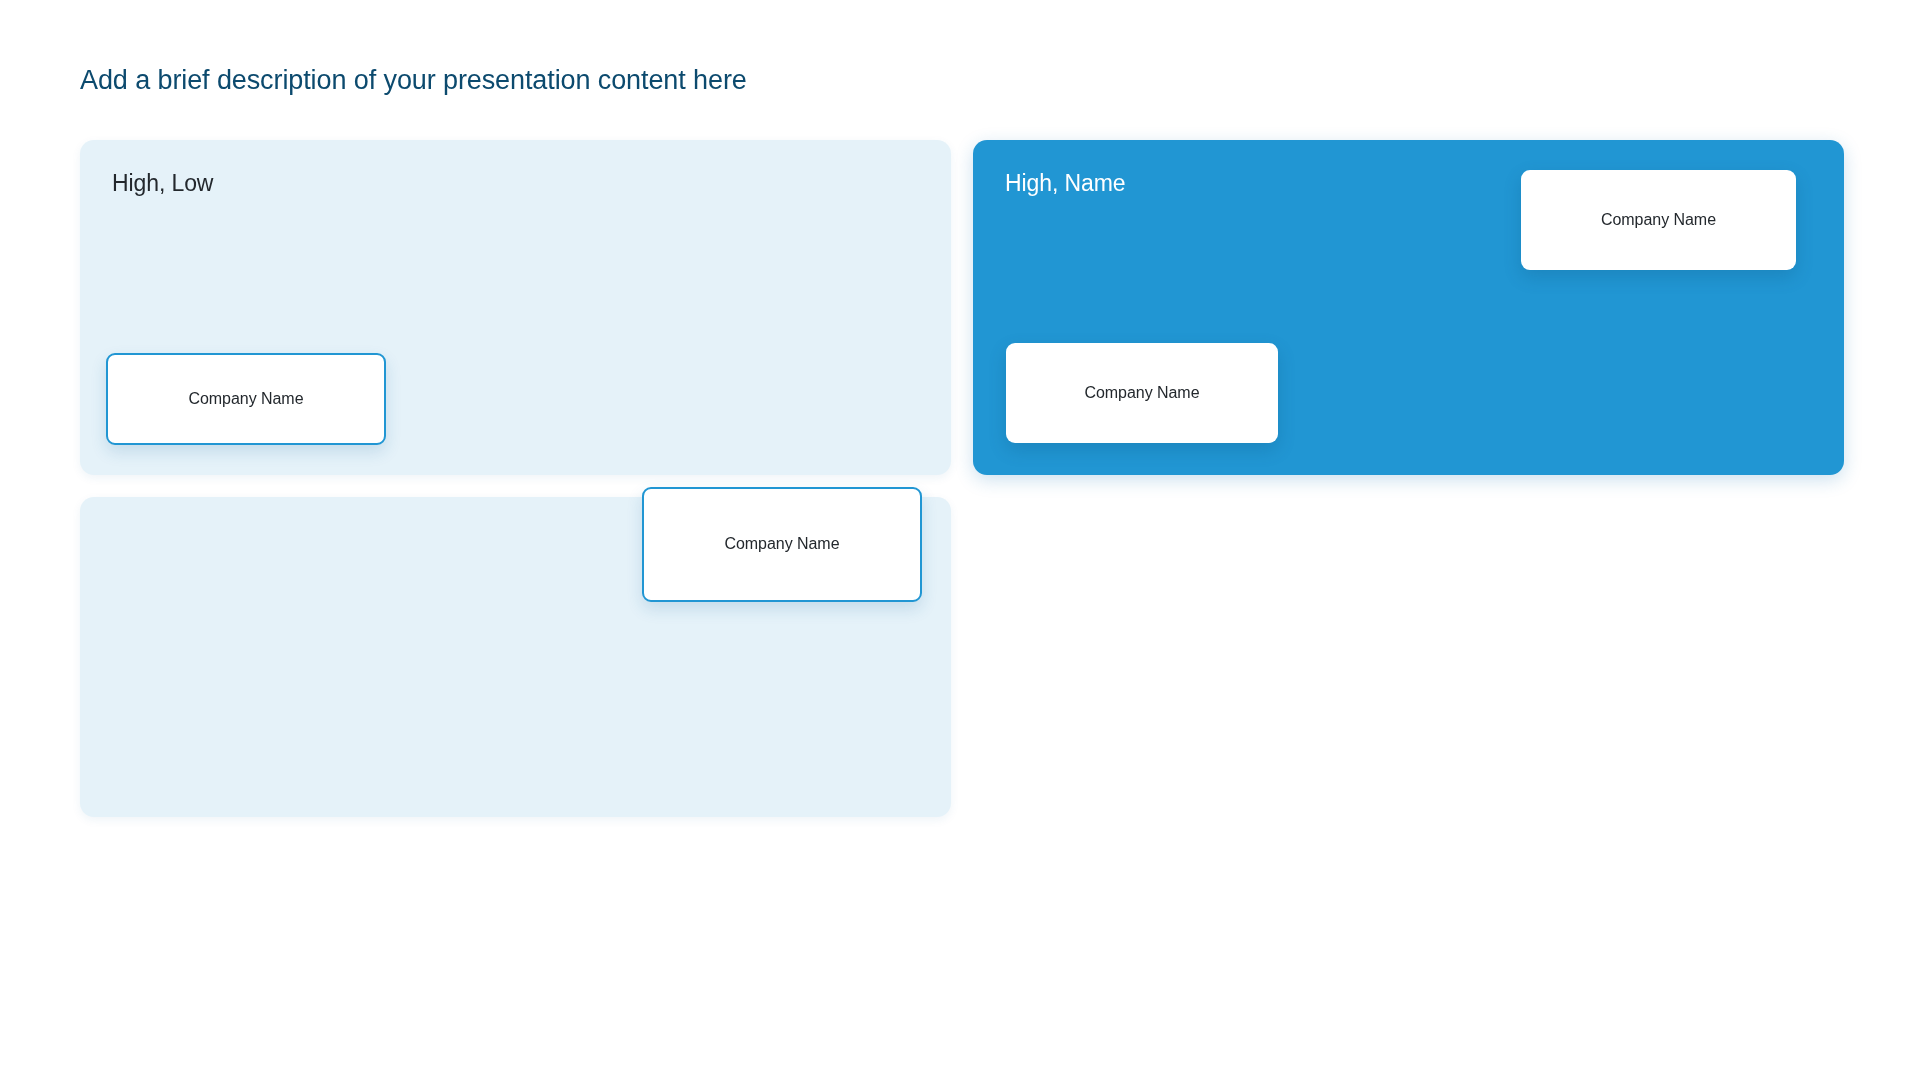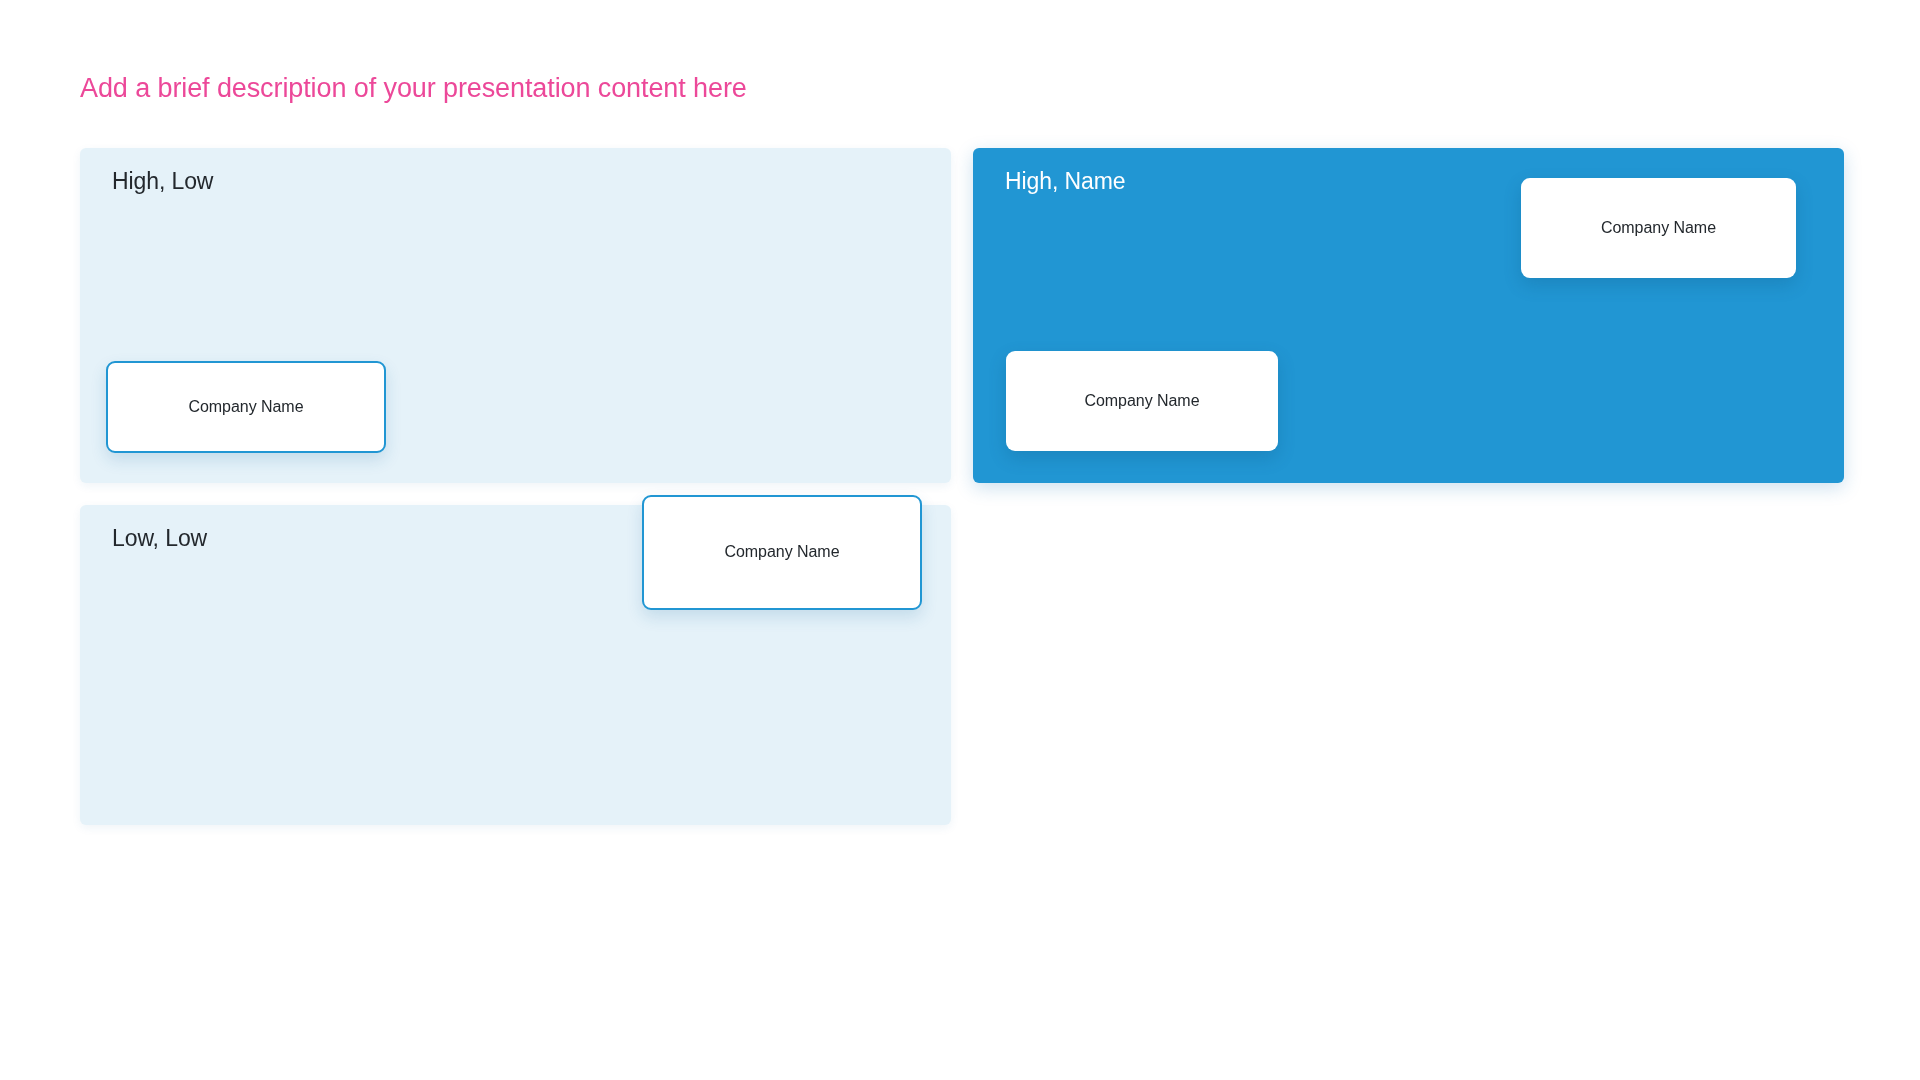--- a/index.html
+++ b/index.html
@@ -25,41 +25,41 @@
 
   .slide-title {
     font-size: 50px;
     font-weight: 700;
     line-height: 1.12;
     color: #23282d;
     letter-spacing: -0.4px;
   }
 
   .slide-subtitle {
-    margin-top: 20px;
+    margin-top: 12px;
     font-size: 27px;
     font-weight: 400;
     line-height: 1.25;
-    color: #ec4899;
+    color: #0c4a6e;
     letter-spacing: -0.1px;
   }
 
   
   .matrix {
     display: grid;
     grid-template-columns: 1fr 1fr;
     grid-template-rows: 335px 320px;
     gap: 22px 22px;
     width: 1764px;
   }
 
   .quadrant {
     position: relative;
-    border-radius: 6px;
-    padding: 20px 32px;
+    border-radius: 14px;
+    padding: 30px 32px;
     overflow: visible;
   }
 
   .quadrant.tone-light {
     background: #e5f2f9;
     box-shadow: 0 3px 10px rgba(26,105,160,0.07);
   }
 
   .quadrant.tone-accent {
     background: #2196d3;
@@ -132,21 +132,20 @@
       <div class="quadrant-label">High, Name</div>
       <div class="chip plain chip-q2-a">
         <span>Company Name</span>
       </div>
       <div class="chip plain chip-q2-b">
         <span>Company Name</span>
       </div>
     </div>
 
     <div class="quadrant tone-light">
-      <div class="quadrant-label">Low, Low</div>
       <div class="chip outlined chip-q3-a">
         <span>Company Name</span>
       </div>
     </div>
 
 
   </div>
 </div>
 
 </body></html>

